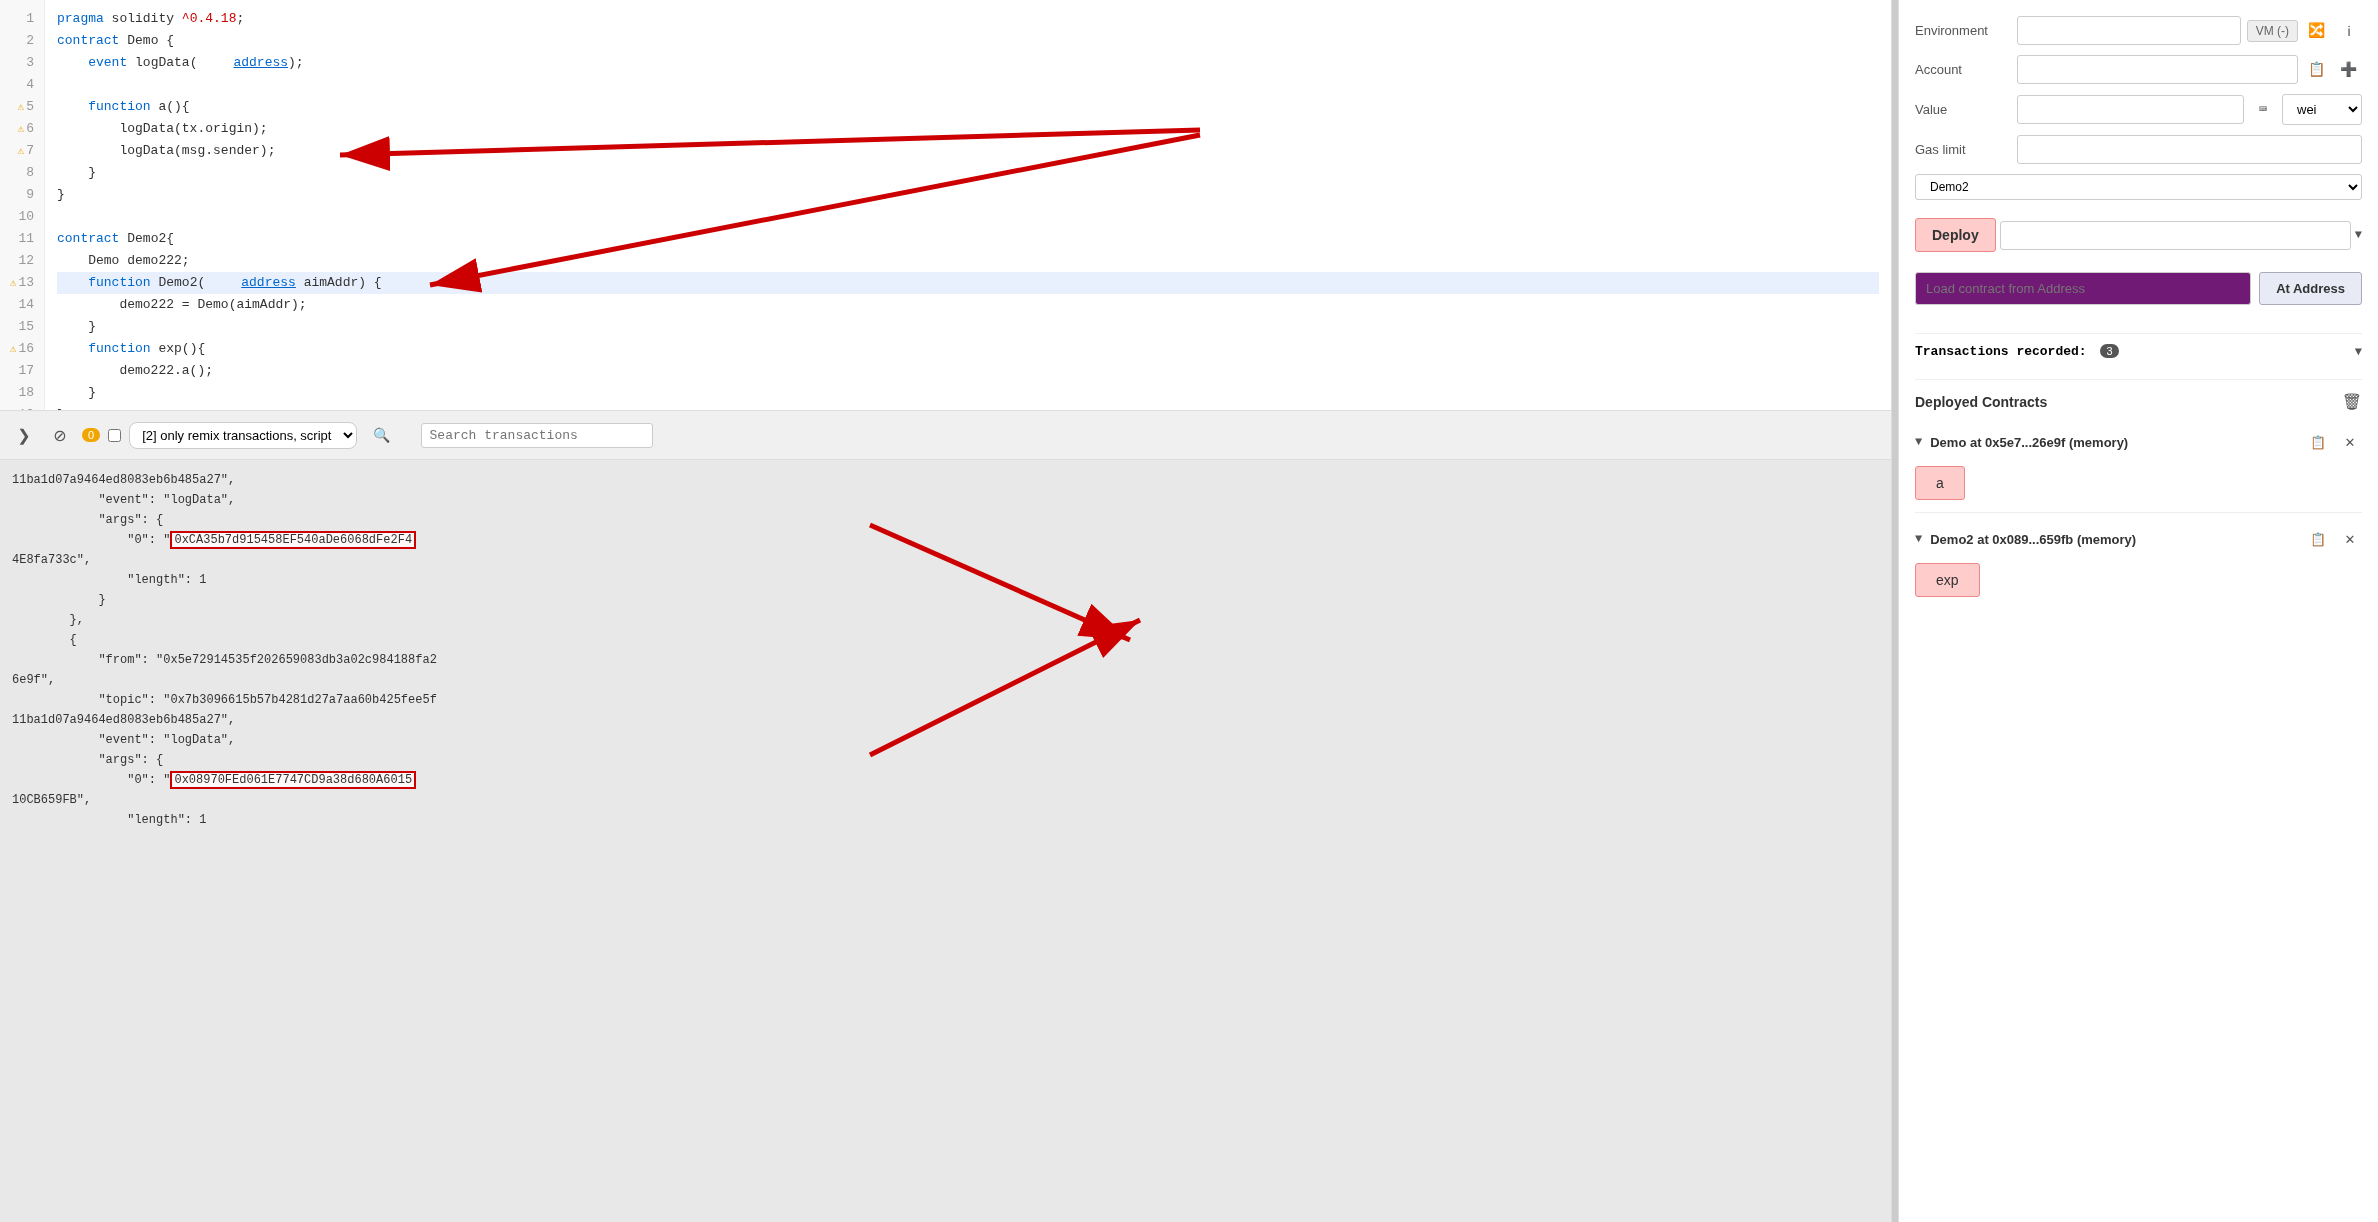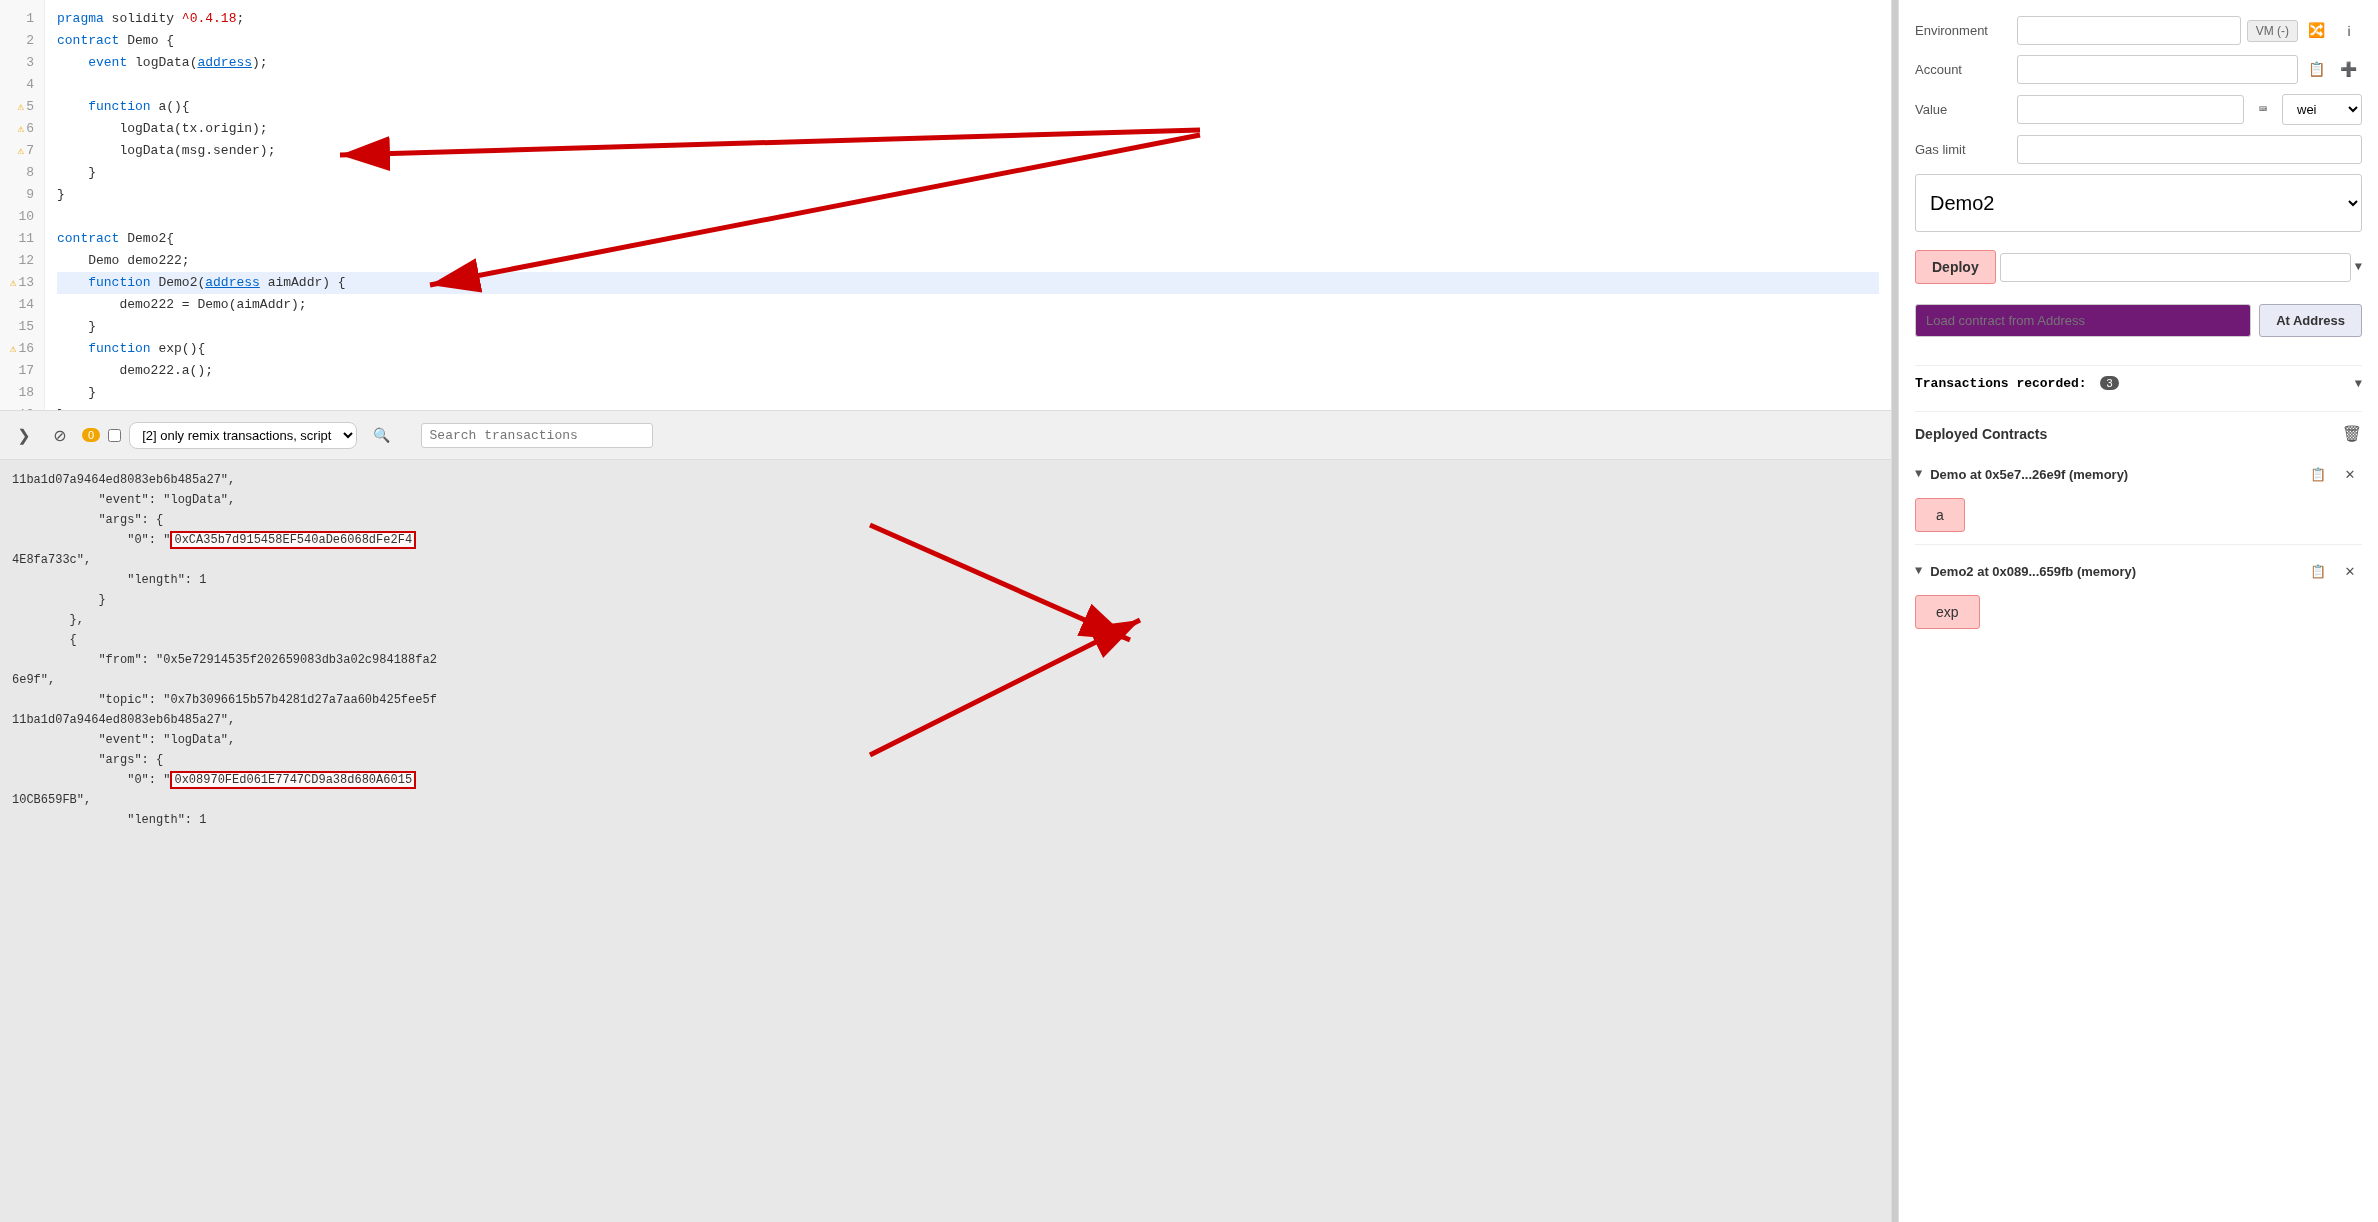--- a/index.html
+++ b/index.html
@@ -81,21 +81,21 @@
     }
 
     .code-line.highlighted {
       background: #e8f0fe;
     }
 
     .kw-pragma { color: #0066cc; }
     .kw-contract { color: #0066cc; }
     .kw-event { color: #0066cc; }
     .kw-function { color: #0066cc; }
-    .kw-addr-link { color: #0066cc; text-decoration: underline; }
+    .kw-addr-link { color: #0066cc; text-decoration: underline; margin-left: 36px; }
     .code-version { color: #cc0000; }
 
     
     .toolbar {
       height: 50px;
       background: #f0f0f0;
       border-top: 1px solid #ddd;
       border-bottom: 1px solid #ddd;
       display: flex;
       align-items: center;
@@ -272,22 +272,22 @@
       font-family: Arial, sans-serif;
       background: white;
       cursor: pointer;
       width: 80px;
     }
 
     .contract-select {
       width: 100%;
       border: 1px solid #ccc;
       border-radius: 3px;
-      padding: 16px 10px;
-      font-size: 20px;
+      padding: 4px 10px;
+      font-size: 12px;
       font-family: Arial, sans-serif;
       background: white;
       cursor: pointer;
       margin-bottom: 8px;
     }
 
     .deploy-row {
       display: flex;
       align-items: center;
       gap: 4px;

